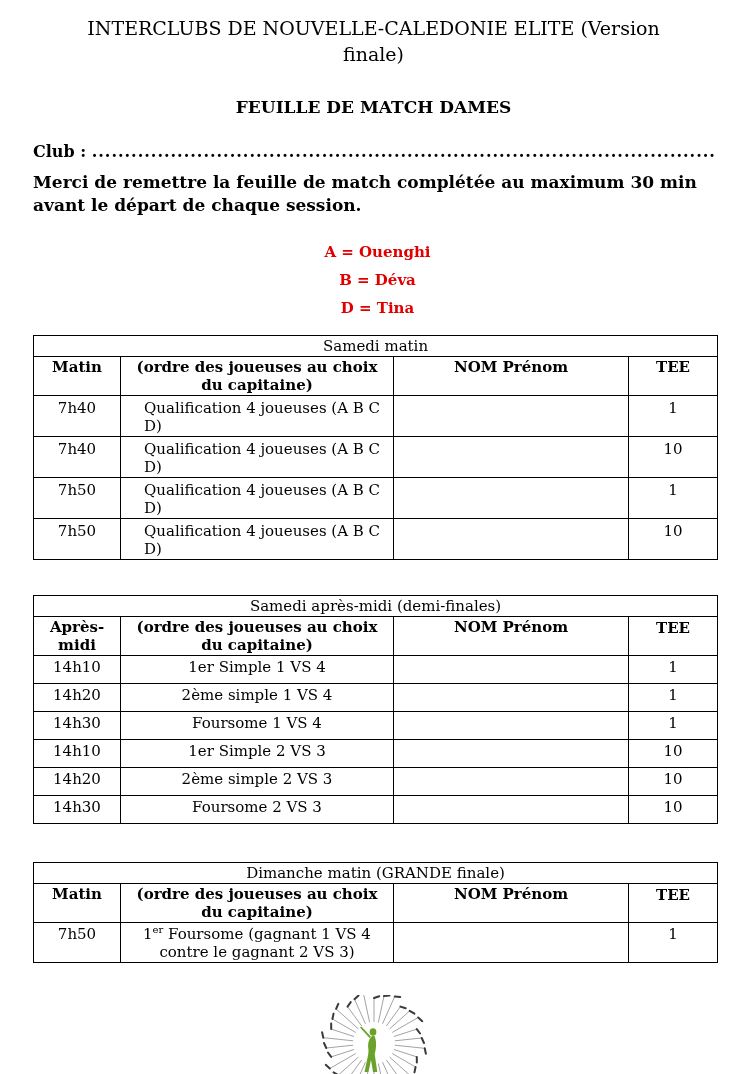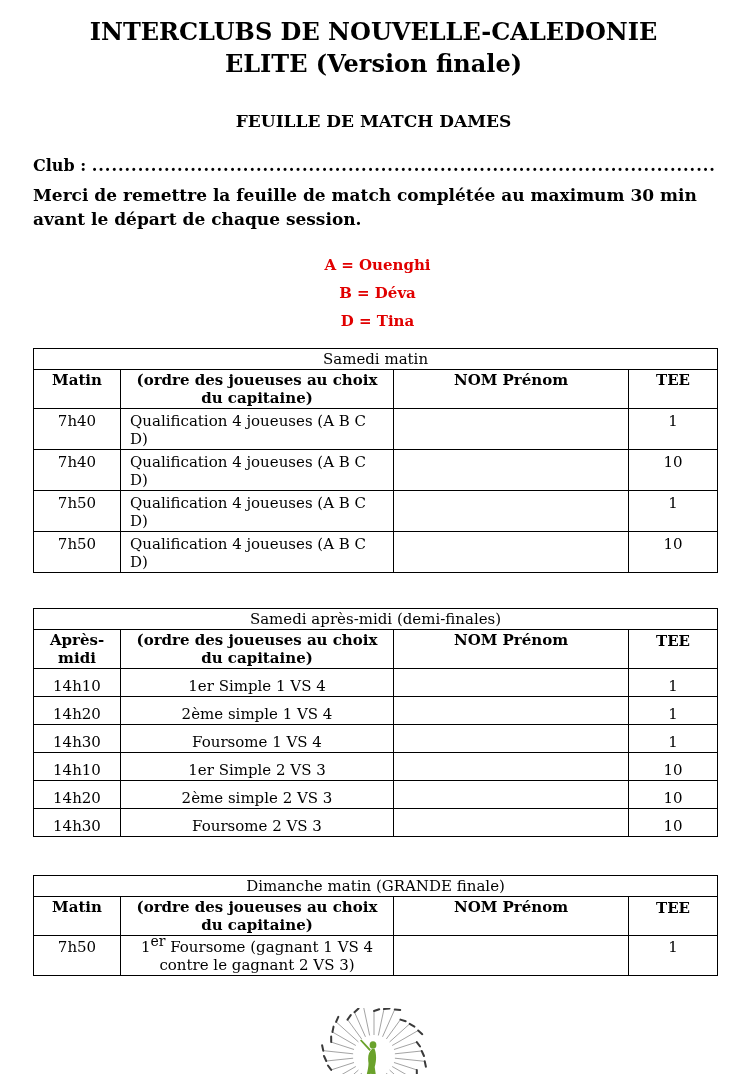--- a/index.html
+++ b/index.html
@@ -5,21 +5,21 @@
   * { margin:0; padding:0; box-sizing:border-box; }
   html,body { background:#fff; }
   body {
     width:747px; height:1074px; overflow:hidden;
     font-family:"DejaVu Serif", serif; color:#000;
   }
   .doc { width:747px; height:1074px; background:#fff; position:relative; }
 
   .title {
     margin:16px auto 0; width:600px; text-align:center;
-    font-weight:bold; font-size:24px; line-height:1.35;
+    font-weight:normal; font-size:19px; line-height:1.35;
   }
   .subtitle {
     margin-top:30px; text-align:center; font-weight:bold; font-size:17px;
   }
   .club-line {
     margin:24px 33px 0; font-weight:bold; font-size:16px;
     white-space:nowrap; overflow:hidden; line-height:1.35;
   }
   .club-dots { letter-spacing:1px; }
   .notice {
@@ -50,32 +50,32 @@
   }
   .h-row th {
     font-weight:bold; text-align:center; vertical-align:middle;
     font-size:15px;
   }
   .h-row th.tee-h { font-weight:bold; }
   .h-row.tee-top th.tee-h { vertical-align:top; padding-top:2px; }
 
   td.c-time, td.c-tee { text-align:center; }
   td.c-desc { text-align:center; }
-  .tbl-1 td.c-desc { text-align:left; padding-left:9px; }
+  .tbl-1 td.c-desc { text-align:left; padding-left:23px; }
 
   .tbl-1 { margin-top:18px; }
   .tbl-1 .h-row th { height:34px; }
   .tbl-1 tbody td { height:26px; padding-top:3px; }
   .tbl-2 { margin-top:35px; }
   .tbl-2 .h-row th { height:38px; }
-  .tbl-2 tbody td { height:28px; padding-top:8px; }
+  .tbl-2 tbody td { height:28px; padding-top:2px; }
   .tbl-3 { margin-top:38px; }
   .tbl-3 .h-row th { height:38px; }
   .tbl-3 tbody td { height:36px; padding-top:2px; }
-  sup { font-size:14px; line-height:0; }
+  sup { font-size:10px; line-height:0; }
 
   .logo-wrap { margin-top:32px; text-align:center; }
   .logo-svg { display:block; margin:0 auto; }
 </style>
 </head>
 <body>
 
 <div class="doc">
 
   <div class="title">INTERCLUBS DE NOUVELLE-CALEDONIE ELITE (Version finale)</div>

